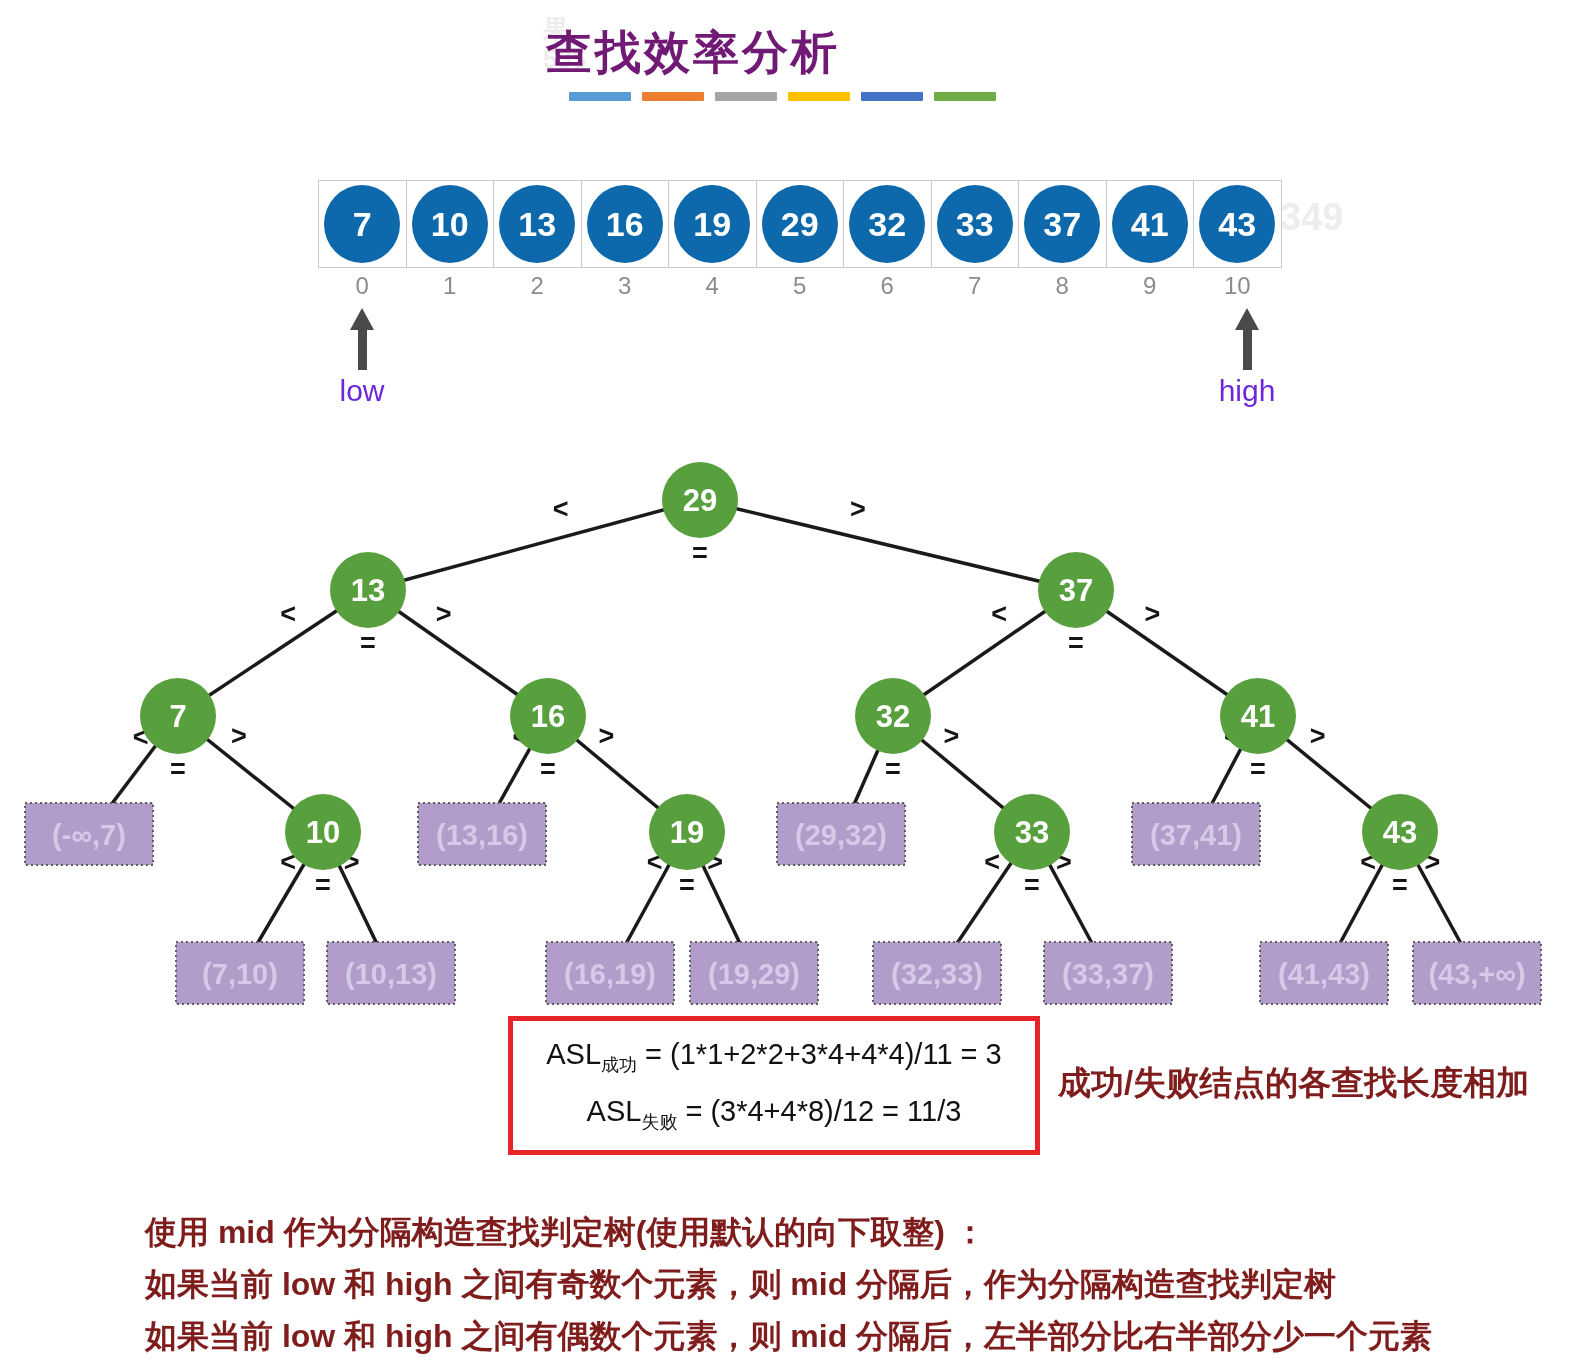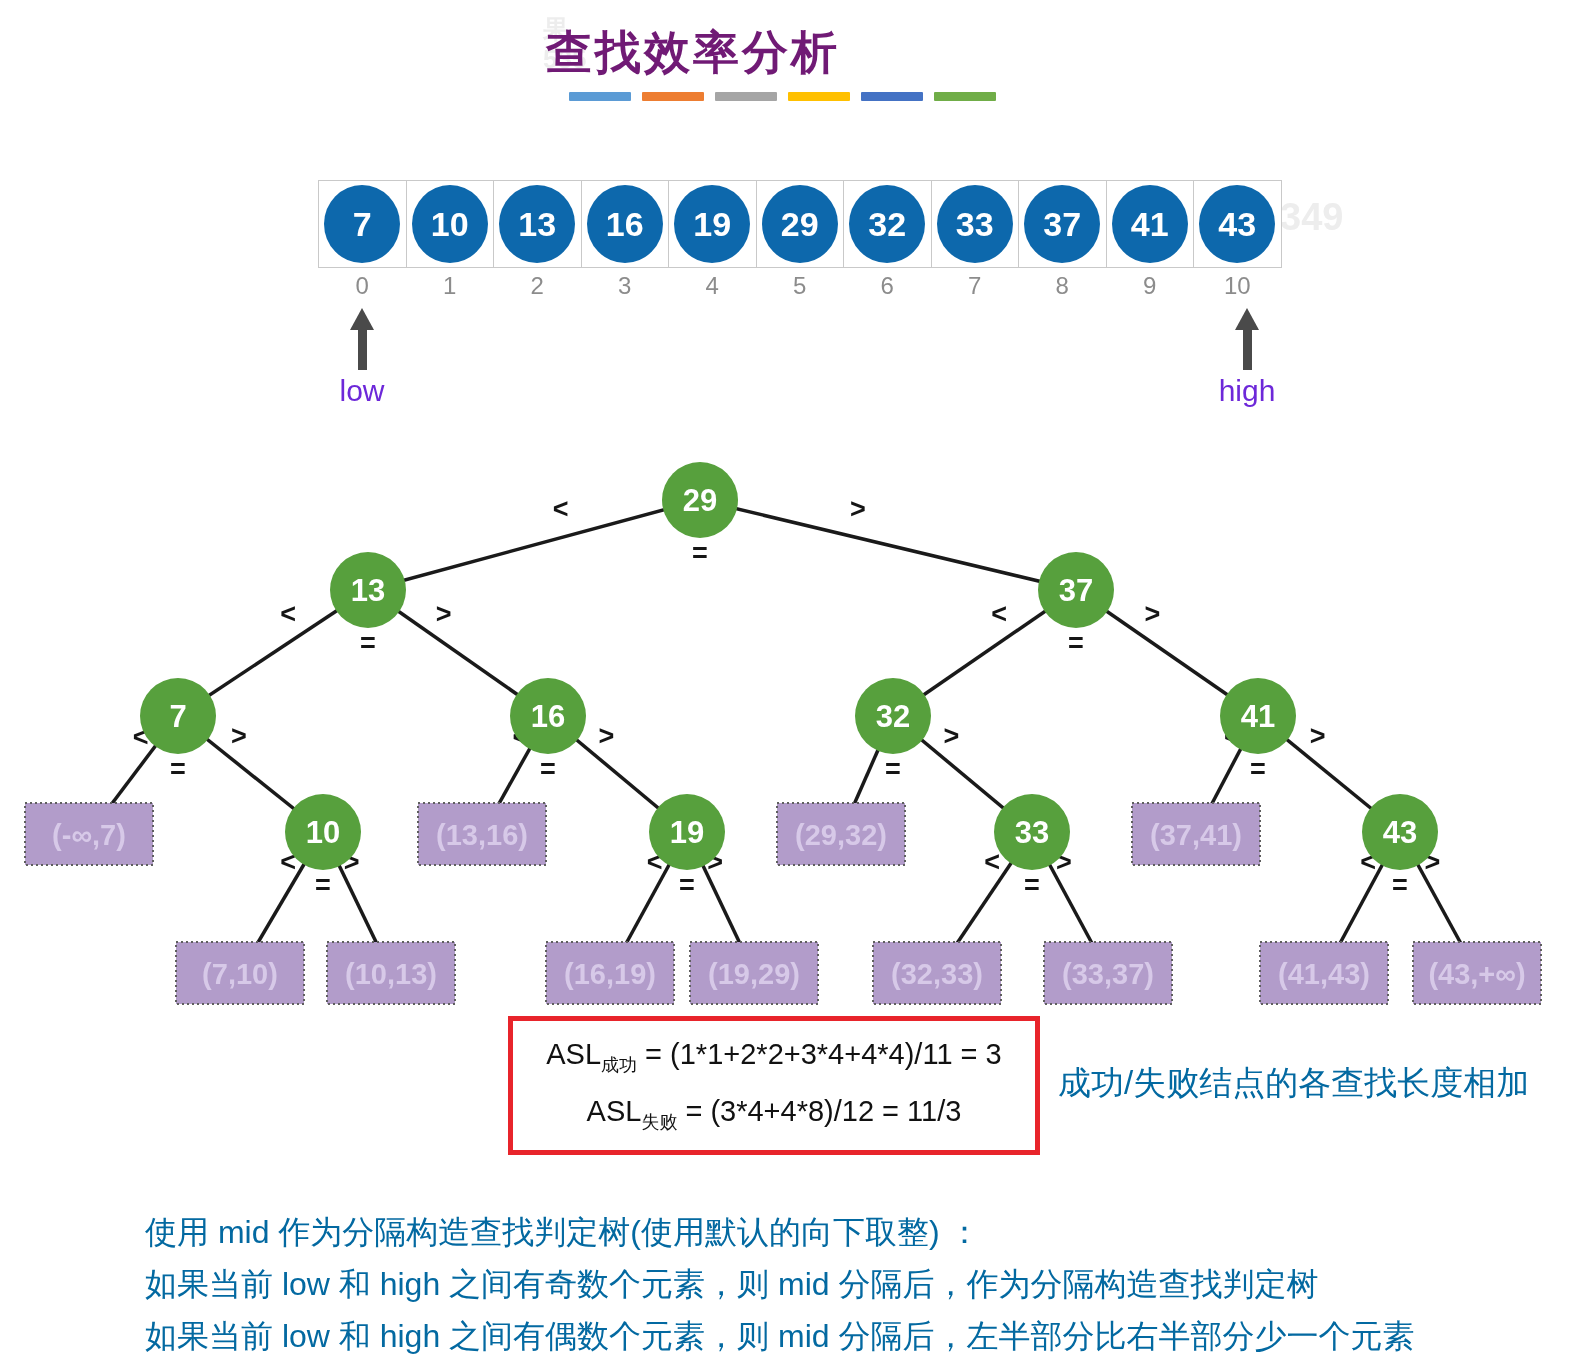--- a/index.html
+++ b/index.html
@@ -48,21 +48,21 @@
   .leaf-rect{fill:#b29cca;stroke:#5f5f5f;stroke-width:2;stroke-dasharray:2,3;}
   
   .asl-box{
     left:508px;top:1016px;width:532px;height:139px;box-sizing:border-box;
     border:5px solid #e8242b;display:flex;flex-direction:column;
     align-items:center;justify-content:center;gap:18px;background:#ffffff;
   }
   .asl-line{font-size:29px;font-weight:normal;color:#111111;white-space:nowrap;}
   .asl-line sub{font-size:0.62em;}
   
-  .red{color:#0369a1;font-weight:normal;}
+  .red{color:#7f1d1d;font-weight:bold;}
   .side-note{left:1058px;top:1054px;font-size:33px;line-height:57px;white-space:nowrap;}
   .bottom-note{left:145px;top:1206px;font-size:32px;line-height:52px;white-space:nowrap;}
 </style>
 </head>
 <body>
 
 <div class="abs wm" style="left:543px;top:14px;">
   <div>果</div>
   <div>535</div>
 </div>

